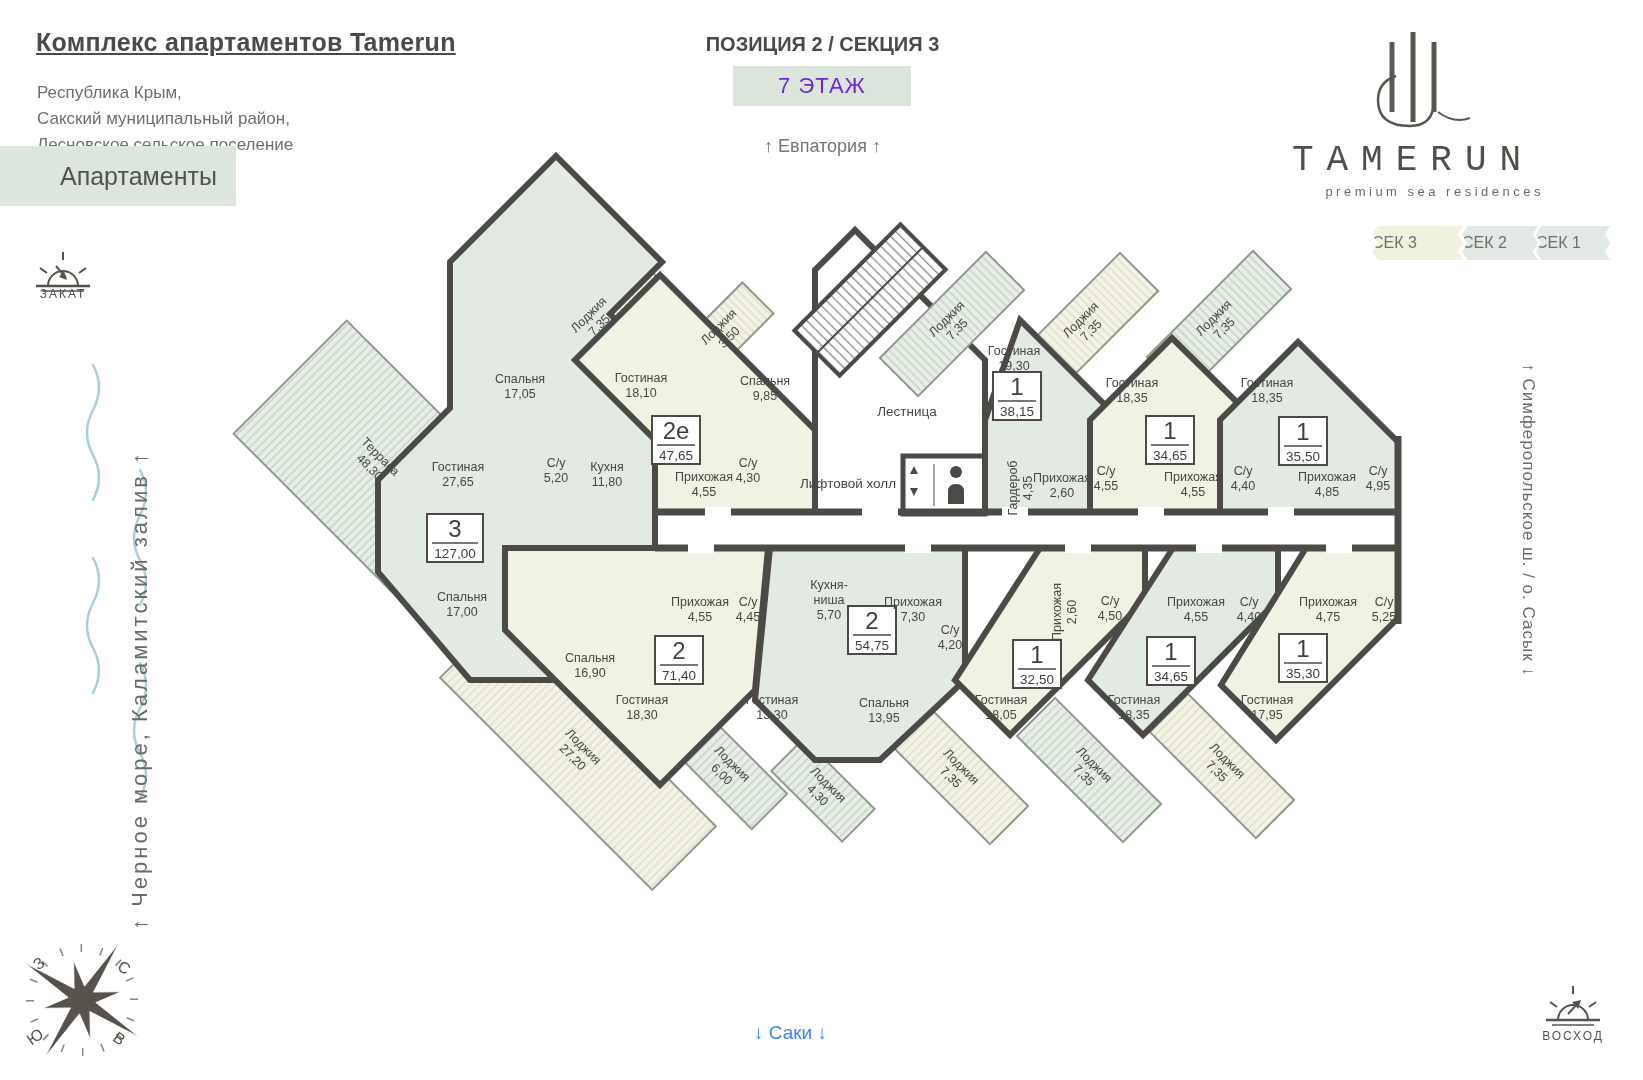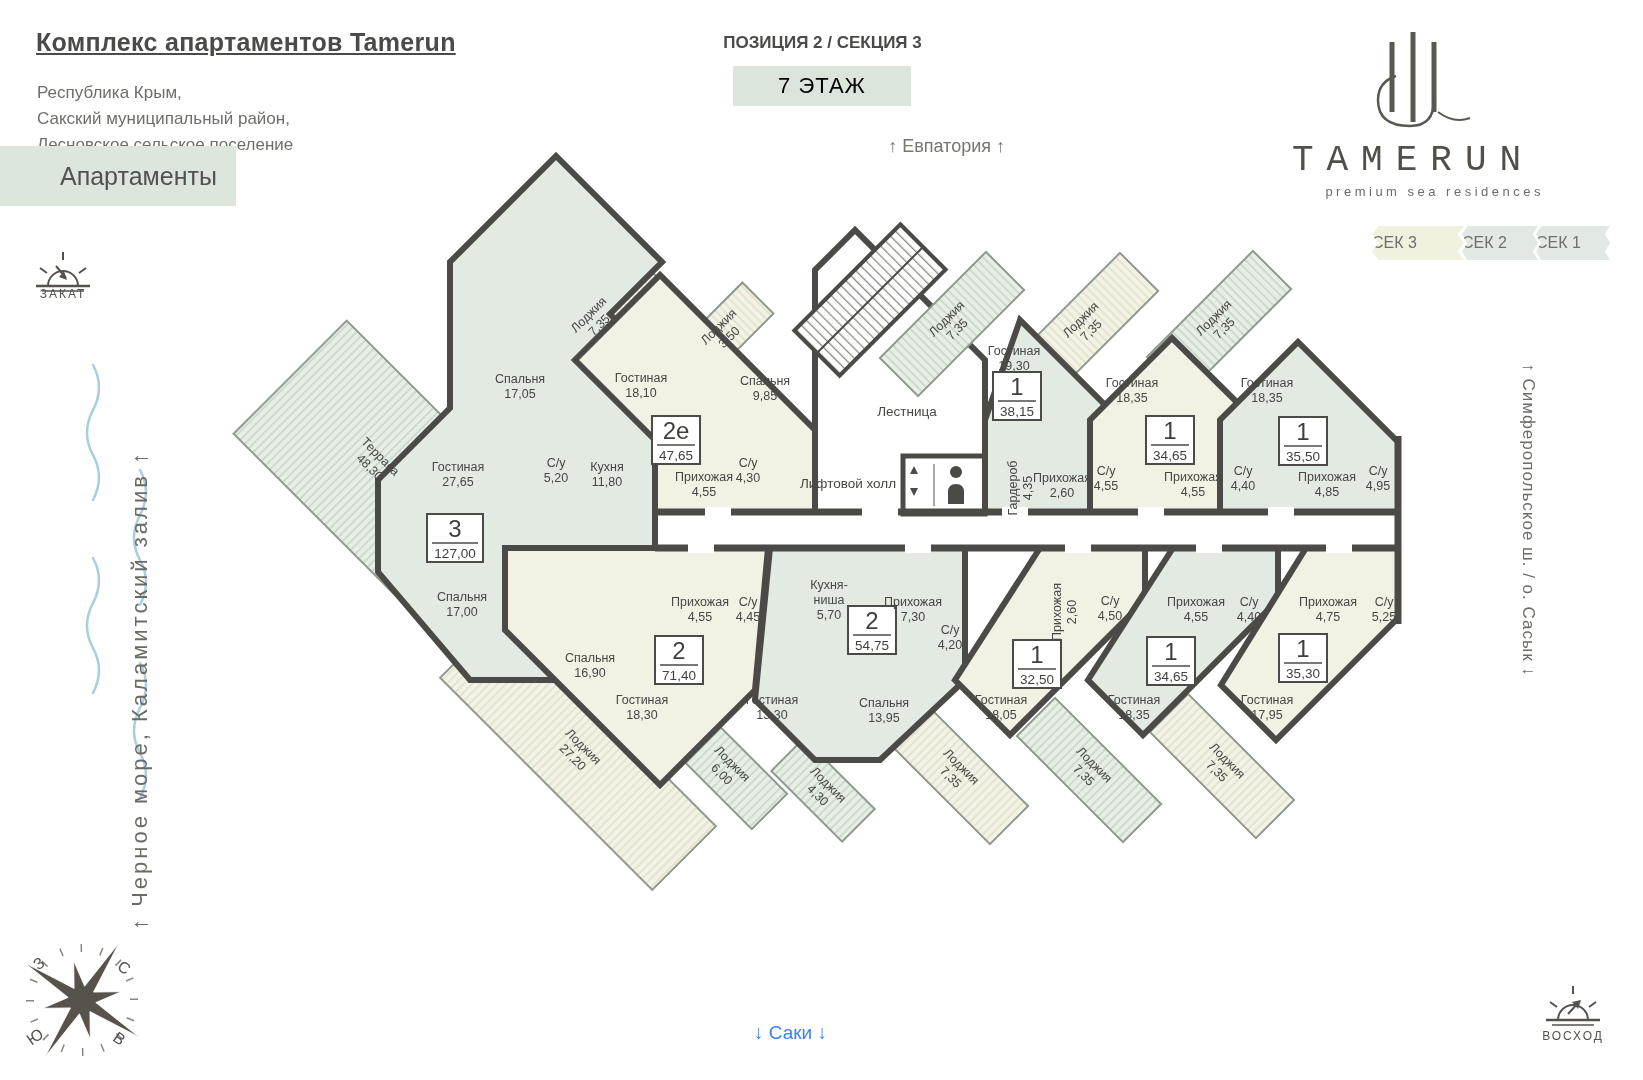--- a/index.html
+++ b/index.html
@@ -1,23 +1,23 @@
 <!DOCTYPE html>
 <html><head>
 <meta charset="utf-8">
 <style>
   html,body{margin:0;padding:0;background:#fff;}
   body{font-family:"Liberation Sans", sans-serif; width:1643px; height:1080px; position:relative; overflow:hidden; color:#474744;}
   .abs{position:absolute;}
   #page-title{left:36px; top:28px; font-size:25px; font-weight:700; color:#4a4a48; letter-spacing:.3px;text-decoration:underline;}
   #address{left:37px; top:80px; font-size:17px; line-height:26px; color:#6e6e6a;}
   #apart-badge{left:0; top:146px; width:236px; height:60px; background:#dde6dc; line-height:60px; padding-left:60px; font-size:25px; color:#525250; box-sizing:border-box;}
-  #position-title{left:620px; top:33px; width:405px; text-align:center; font-size:17px; font-weight:700; color:#4a4a48;}
-  #floor-badge{left:733px; top:66px; width:178px; height:40px; background:#dce5db; text-align:center; line-height:40px; font-size:22px; color:#000000; letter-spacing:1px;}
-  #dir-top{left:640px; top:136px; width:365px; text-align:right; font-size:18px; color:#76756f;}
+  #position-title{left:620px; top:33px; width:405px; text-align:center; font-size:20px; font-weight:700; color:#4a4a48;}
+  #floor-badge{left:733px; top:66px; width:178px; height:40px; background:#dce5db; text-align:center; line-height:40px; font-size:22px; color:#6d28d9; letter-spacing:1px;}
+  #dir-top{left:640px; top:136px; width:365px; text-align:center; font-size:18px; color:#76756f;}
   #dir-bottom{left:608px; top:1022px; width:365px; text-align:center; font-size:19px; color:#3b82f6;}
   #vert-left{left:140px; top:690px; width:680px; text-align:center; font-size:22px; letter-spacing:3px; color:#6b6b66; transform:translate(-50%,-50%) rotate(-90deg);}
   #vert-right{left:1528px; top:520px; width:400px; text-align:center; font-size:17px; letter-spacing:1px; color:#6b6b66; transform:translate(-50%,-50%) rotate(90deg);}
   #logo-word{left:1282px; top:140px; width:262px; text-align:center; font-family:Liberation Mono, monospace; font-size:36px; letter-spacing:13px; color:#524f4a;}
   #logo-tagline{left:1282px; top:184px; width:262px; text-align:right; font-size:13px; letter-spacing:3.5px; color:#6b6b68;}
   .tab{position:absolute; top:226px; height:34px; line-height:34px; text-align:left; font-size:16px; color:#6f6f6c;
        clip-path:polygon(0 25%,7% 0,100% 0,93% 25%,100% 50%,93% 75%,100% 100%,7% 100%,0 75%,7% 50%);}
   #tab-sec3{left:1372px; width:92px; background:#f0f2df;}
   #tab-sec2{left:1462px; width:76px; background:#e2e8e3;}
   #tab-sec1{left:1536px; width:74px; background:#e2e8e3;}

